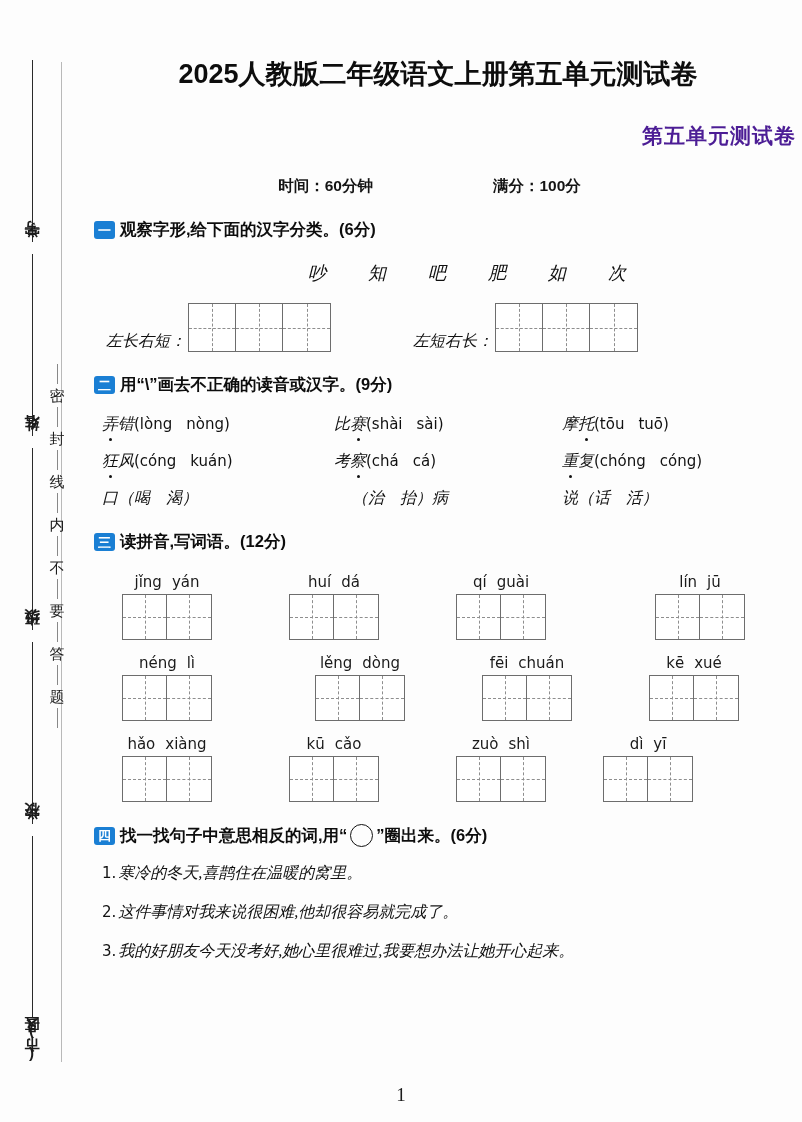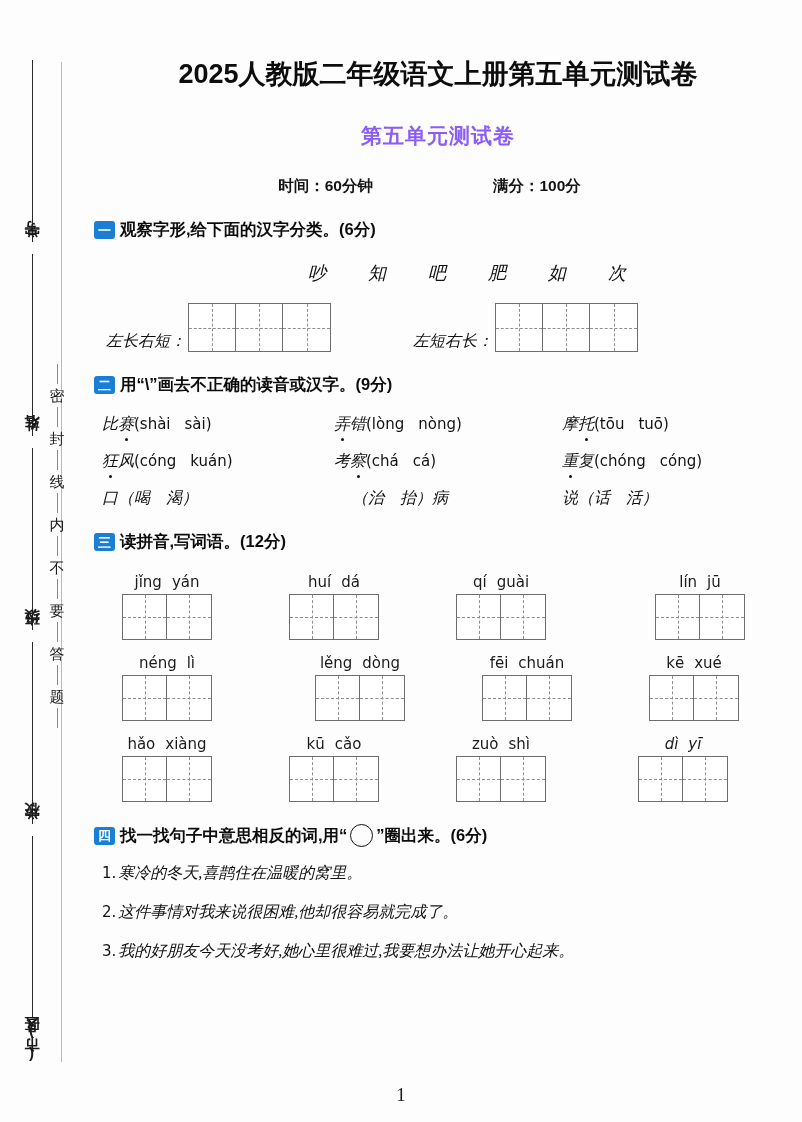--- a/index.html
+++ b/index.html
@@ -93,27 +93,27 @@
     text-align: center;
     font-size: 27px;
     font-weight: bold;
     font-family: "Liberation Sans", "DejaVu Sans", sans-serif;
     letter-spacing: 0px;
     margin: 56px 0 0 0;
     color: #0d0d0d;
     white-space: nowrap;
   }
   .sub-title {
-    text-align: center;
+    text-align: right;
     font-size: 21px;
     font-weight: bold;
     font-family: "Liberation Sans", "DejaVu Sans", sans-serif;
     margin: 30px 0 0 0;
     letter-spacing: 1px;
-    color: #8b5cf6;
+    color: #4c1d95;
   }
   .meta-row {
     display: flex;
     justify-content: center;
     gap: 120px;
     margin: 26px 17px 0 0;
     font-size: 15.5px;
     font-weight: bold;
     font-family: "Liberation Sans", "DejaVu Sans", sans-serif;
     color: #141414;
@@ -368,24 +368,24 @@
     </div>
 
     <div class="q-head">
       <span class="q-badge" style="background: rgb(26, 127, 212);">二</span>
       <span>用“\”画去不正确的读音或汉字。(9分)</span>
     </div>
 
     <div class="q2-grid body-text">
 
       <div class="q2-item">
+        <span class="q2-word"><span class="dotted">弄</span><span>错</span></span><span class="q2-pinyin">(<span>lòng</span><span class="sp"></span><span>nòng</span>)</span>
+      </div>
+      <div class="q2-item">
         <span class="q2-word"><span>比</span><span class="dotted">赛</span></span><span class="q2-pinyin">(<span>shài</span><span class="sp"></span><span>sài</span>)</span>
-      </div>
-      <div class="q2-item">
-        <span class="q2-word"><span class="dotted">弄</span><span>错</span></span><span class="q2-pinyin">(<span>lòng</span><span class="sp"></span><span>nòng</span>)</span>
       </div>
       <div class="q2-item">
         <span class="q2-word"><span>摩</span><span class="dotted">托</span></span><span class="q2-pinyin">(<span>tōu</span><span class="sp"></span><span>tuō</span>)</span>
       </div>
 
       <div class="q2-item">
         <span class="q2-word"><span class="dotted">狂</span><span>风</span></span><span class="q2-pinyin">(<span>cóng</span><span class="sp"></span><span>kuán</span>)</span>
       </div>
       <div class="q2-item">
         <span class="q2-word"><span>考</span><span class="dotted">察</span></span><span class="q2-pinyin">(<span>chá</span><span class="sp"></span><span>cá</span>)</span>
@@ -489,21 +489,21 @@
               <div class="cell"></div>
             </div>
         </div>
         <div class="q3-item" style="margin-left:77px;">
           <div class="q3-pinyin"><span>zuò</span><span class="sp"></span><span>shì</span></div>
           <div class="tzg size-b">
               <div class="cell"></div>
               <div class="cell"></div>
             </div>
         </div>
-        <div class="q3-item" style="margin-left:92px;font-style:italic;">
+        <div class="q3-item" style="margin-left:57px;">
           <div class="q3-pinyin"><span>dì</span><span class="sp"></span><span>yī</span></div>
           <div class="tzg size-b">
               <div class="cell"></div>
               <div class="cell"></div>
             </div>
         </div>
       </div>
     </div>
 
     <div class="q-head">

